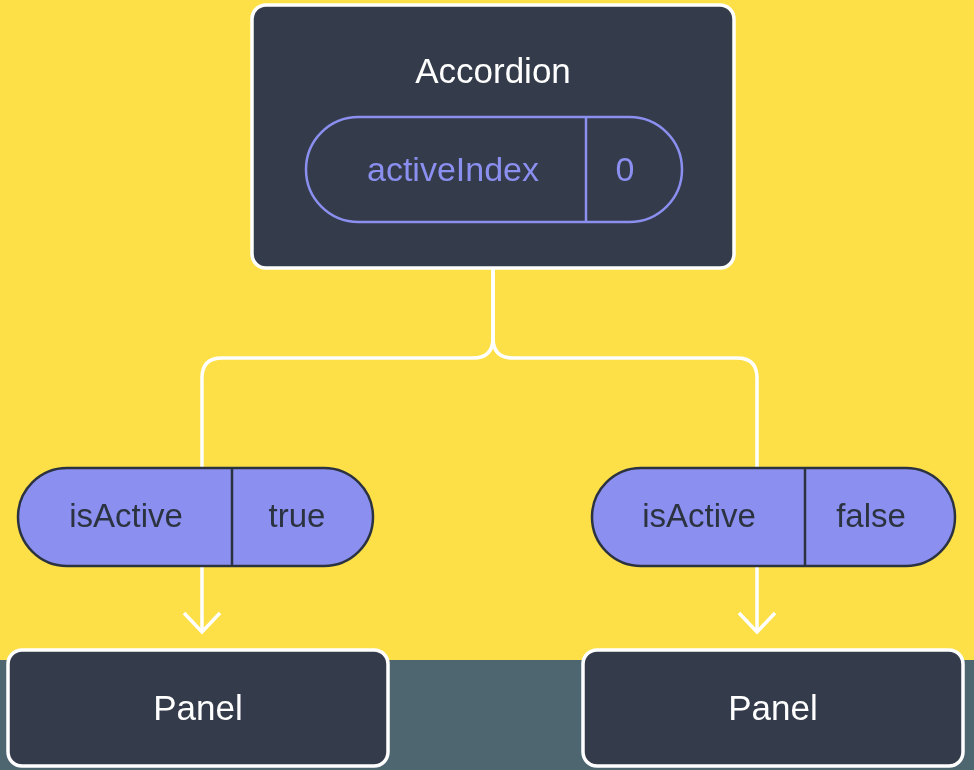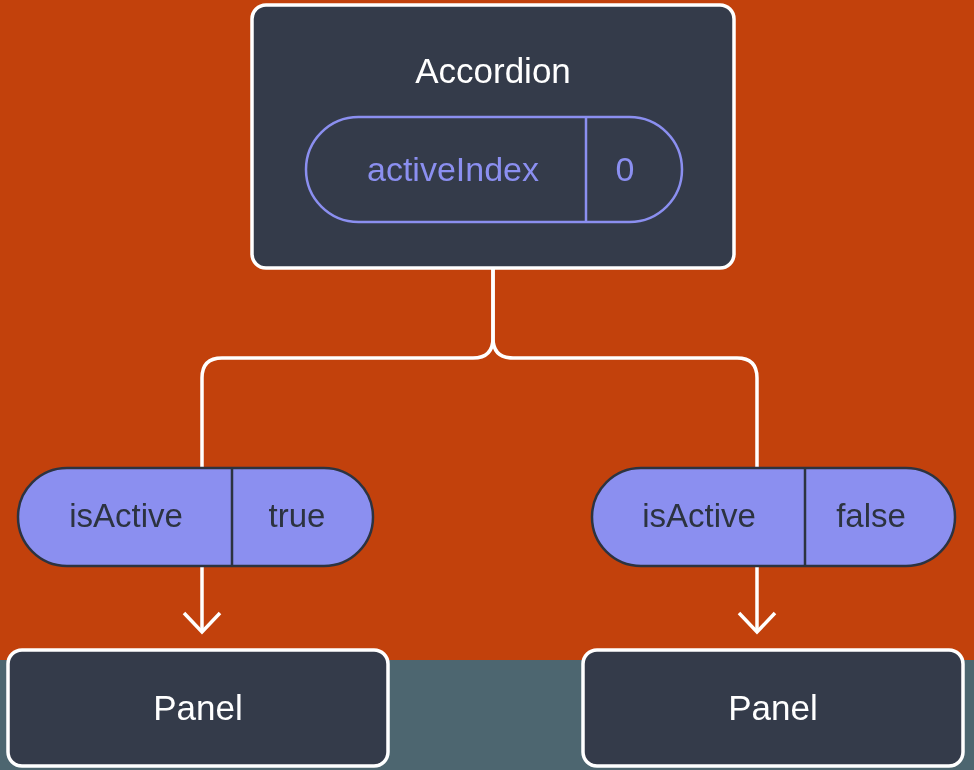--- a/index.html
+++ b/index.html
@@ -10,21 +10,21 @@
   body {
     width: 974px;
     height: 770px;
     overflow: hidden;
     font-family: "Liberation Sans", sans-serif;
   }
   #stage {
     position: relative;
     width: 974px;
     height: 660px;
-    background: #c2410c;
+    background: #fde047;
   }
   svg.diagram {
     position: absolute;
     inset: 0;
     width: 974px;
     height: 770px;
     display: block;
   }
   .node-box {
     fill: #343b4a;

